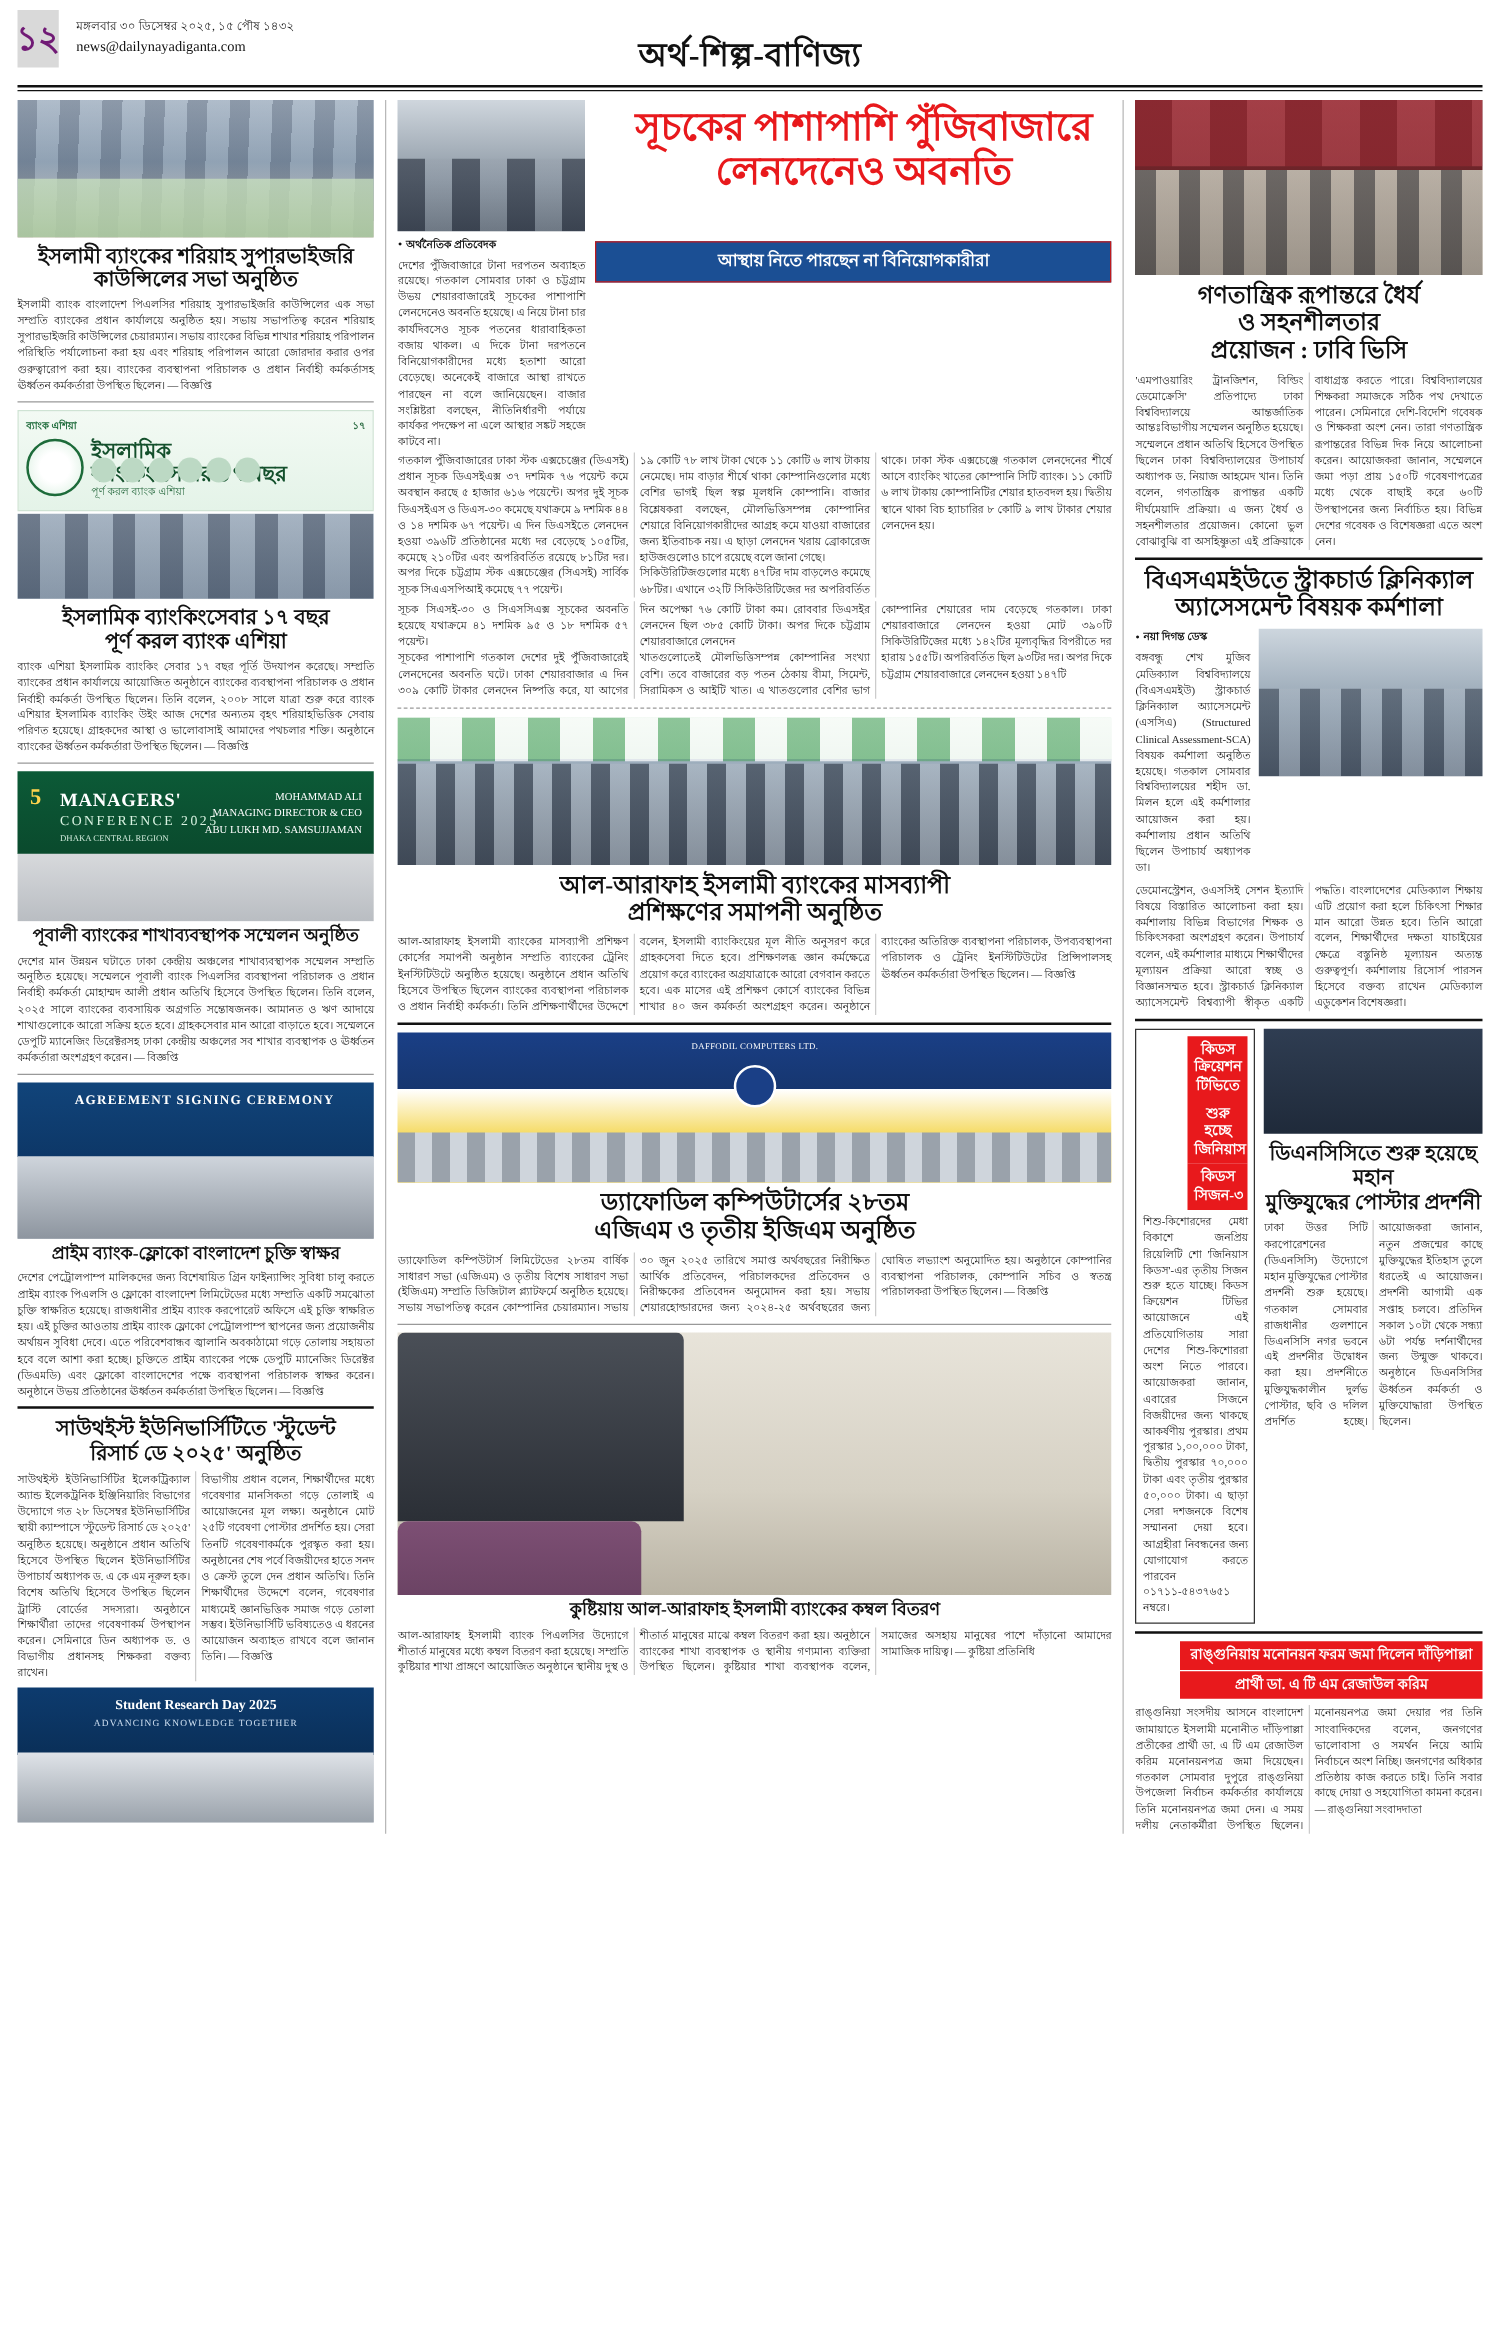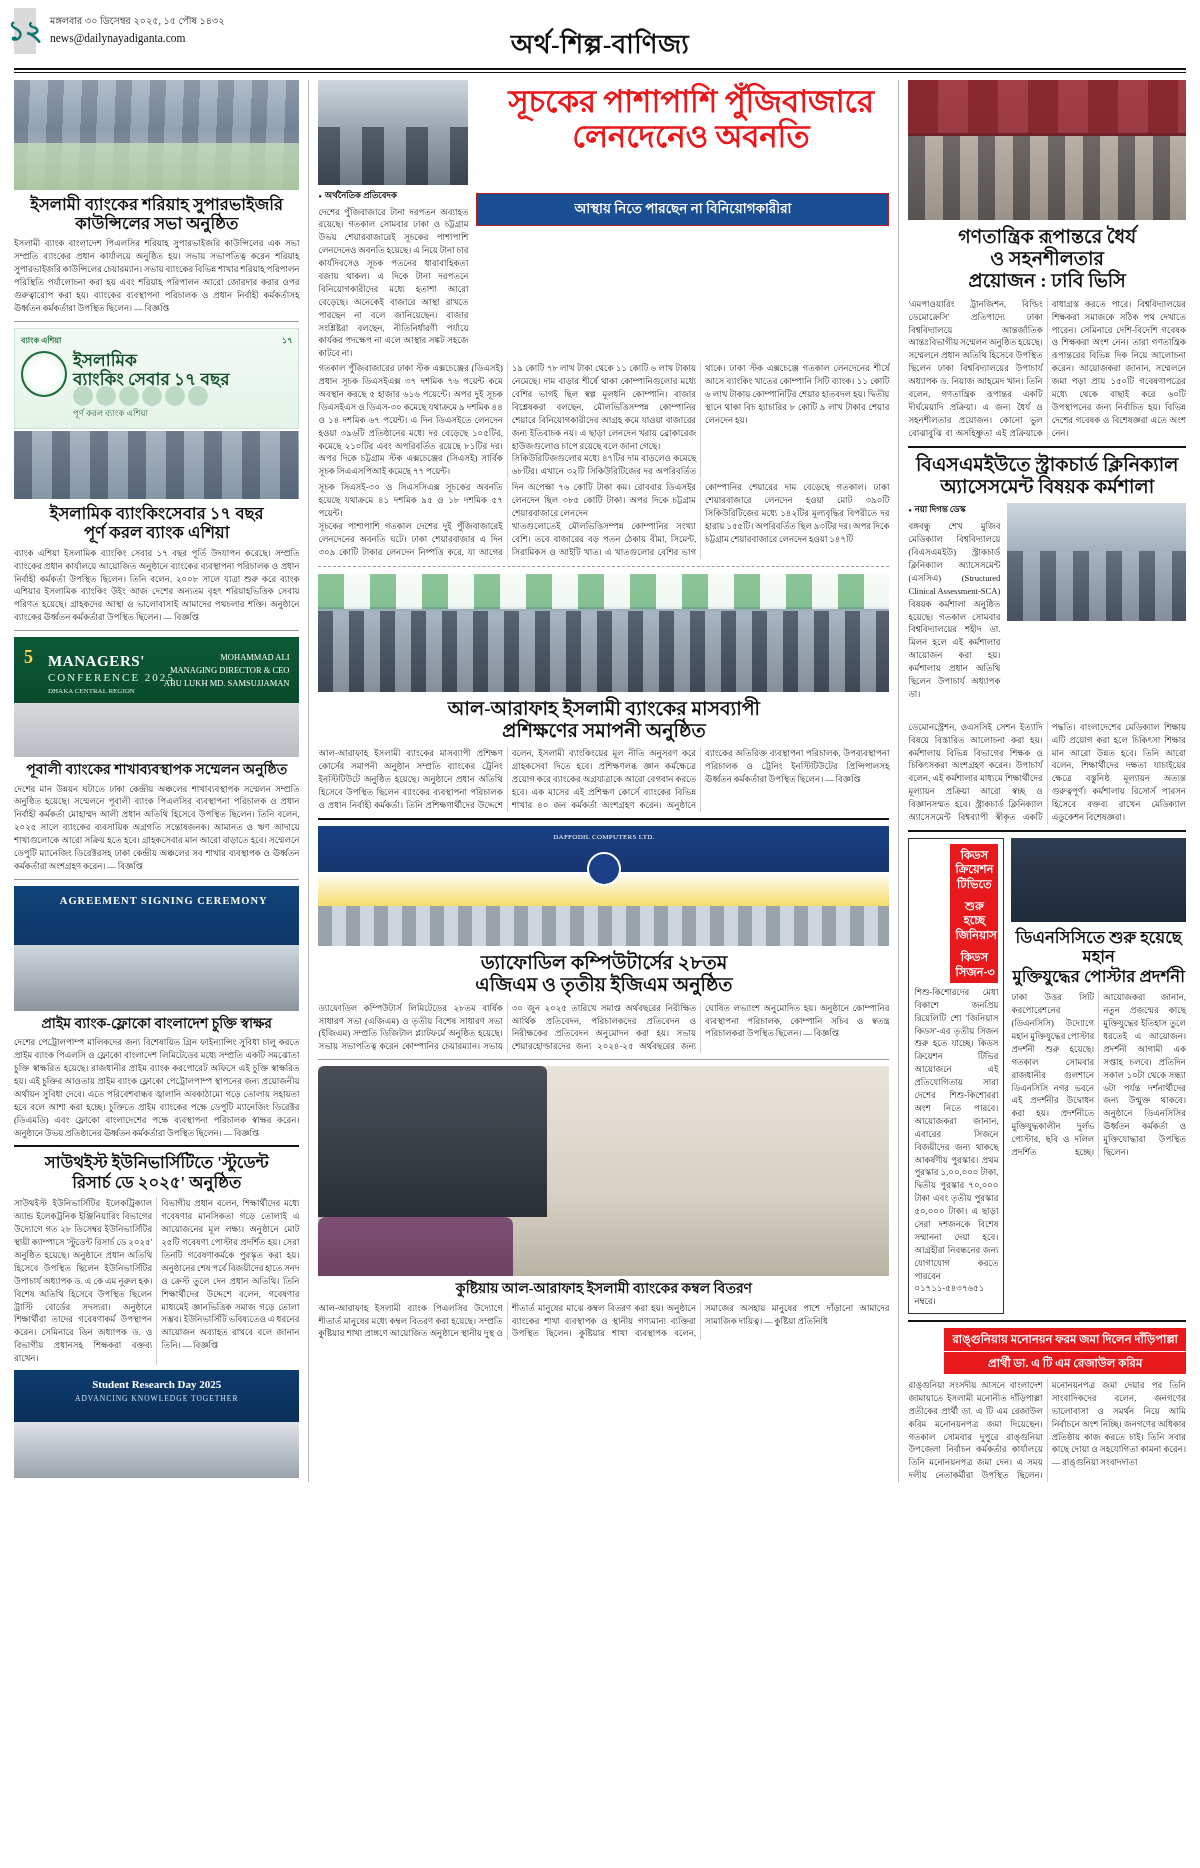--- a/index.html
+++ b/index.html
@@ -7,23 +7,23 @@
     width: 1200px; height: 1868px;
     background: #fff;
     font-family: "Liberation Serif", "DejaVu Serif", serif;
     overflow: hidden;
   }
   .page { position: relative; width: 1200px; height: 1868px; padding: 8px 14px; }
 
   
   .masthead { display: flex; align-items: flex-start; height: 58px; position: relative; }
   .folio-box {
-    width: 22px; height: 46px; background: #d9d9d9;
+    width: 33px; height: 46px; background: #d9d9d9;
     display: flex; align-items: center; justify-content: center;
-    font-size: 27px; color: #0f766e; font-weight: bold; line-height: 1;
+    font-size: 27px; color: #701a75; font-weight: bold; line-height: 1;
   }
   .folio-meta { margin-left: 14px; padding-top: 6px; }
   .folio-meta .date { font-size: 9.5px; color: #1a1a1a; letter-spacing: .1px; }
   .folio-meta .mail { font-size: 11.5px; color: #111; margin-top: 3px; font-family: "Liberation Serif", serif; }
   .section-title {
     position: absolute; left: 0; right: 0; top: 16px;
     text-align: center; font-size: 26px; font-weight: bold; color: #111;
     letter-spacing: .5px;
   }
   .brand { position: absolute; right: 6px; top: 2px; width: 190px; height: 52px; }
@@ -78,21 +78,21 @@
     font-size: 31px; font-weight: bold; color: #e8191c; text-align: center;
     line-height: 1.16; letter-spacing: -.2px; padding: 4px 0 2px;
   }
   .subbar {
     background: #1b4f94; color: #fff; text-align: center; font-weight: bold;
     font-size: 13.5px; padding: 4px 6px; border: 1.5px solid #c0191c; margin: 4px 0 6px;
   }
 
   
   .ad-sharia {
-    position: relative; width: 100%; height: 101px;
+    position: relative; width: 100%; height: 81px;
     background: linear-gradient(180deg,#f3faf4 0%, #e4f3e8 100%);
     border: 1px solid #cfe3d4; overflow: hidden;
   }
   .ad-sharia .tl { position:absolute; left:6px; top:5px; font-size:8px; color:#1d6b3a; font-weight:bold;}
   .ad-sharia .big { position:absolute; left:58px; top:22px; font-size:17px; font-weight:bold; color:#14502c; line-height:1.15;}
   .ad-sharia .sml { position:absolute; left:58px; bottom:7px; font-size:8.5px; color:#2a6b41;}
   .ad-sharia .tr { position:absolute; right:6px; top:5px; font-size:8px; color:#2a6b41; font-weight:bold;}
   .ad-sharia .logo {
     position:absolute; left:6px; top:22px; width:46px; height:46px; border-radius:50%;
     background: radial-gradient(circle,#fff 40%, #d8efdf 100%); border:2px solid #1d6b3a;
@@ -362,21 +362,21 @@
           <div class="kicker">নয়া দিগন্ত ডেস্ক</div>
           <div class="body-txt" style="margin-top:3px;">বঙ্গবন্ধু শেখ মুজিব মেডিক্যাল বিশ্ববিদ্যালয়ে (বিএসএমইউ) স্ট্রাকচার্ড ক্লিনিক্যাল অ্যাসেসমেন্ট (এসসিএ) (Structured Clinical Assessment-SCA) বিষয়ক কর্মশালা অনুষ্ঠিত হয়েছে। গতকাল সোমবার বিশ্ববিদ্যালয়ের শহীদ ডা. মিলন হলে এই কর্মশালার আয়োজন করা হয়। কর্মশালায় প্রধান অতিথি ছিলেন উপাচার্য অধ্যাপক ডা।</div>
         </div>
         <div style="flex:1;">
           <div class="photo" style="height:118px;background:linear-gradient(180deg,#cdd6de 0%,#93a3b2 55%,#6a7787 100%);">
             <div class="ov" style="top:40%;background:repeating-linear-gradient(90deg,rgba(35,45,60,.5) 0 16px,rgba(175,185,196,.35) 16px 33px);"></div>
           </div>
         </div>
       </div>
 
-      <div class="cols2" style="margin-top:20px;">
+      <div class="cols2" style="margin-top:5px;">
         <div class="body-txt">ডেমোনস্ট্রেশন, ওএসসিই সেশন ইত্যাদি বিষয়ে বিস্তারিত আলোচনা করা হয়। কর্মশালায় বিভিন্ন বিভাগের শিক্ষক ও চিকিৎসকরা অংশগ্রহণ করেন। উপাচার্য বলেন, এই কর্মশালার মাধ্যমে শিক্ষার্থীদের মূল্যায়ন প্রক্রিয়া আরো স্বচ্ছ ও বিজ্ঞানসম্মত হবে। স্ট্রাকচার্ড ক্লিনিক্যাল অ্যাসেসমেন্ট বিশ্বব্যাপী স্বীকৃত একটি পদ্ধতি। বাংলাদেশের মেডিক্যাল শিক্ষায় এটি প্রয়োগ করা হলে চিকিৎসা শিক্ষার মান আরো উন্নত হবে। তিনি আরো বলেন, শিক্ষার্থীদের দক্ষতা যাচাইয়ের ক্ষেত্রে বস্তুনিষ্ঠ মূল্যায়ন অত্যন্ত গুরুত্বপূর্ণ। কর্মশালায় রিসোর্স পারসন হিসেবে বক্তব্য রাখেন মেডিক্যাল এডুকেশন বিশেষজ্ঞরা।</div>
       </div>
 
       <div class="hr-thick"></div>
 
       <div style="display:flex;gap:7px;">
         <div style="width:96px;flex:none;" class="box-out">
           <div class="redbar">কিডস ক্রিয়েশন টিভিতে</div>
           <div class="redbar">শুরু হচ্ছে জিনিয়াস</div>
           <div class="redbar" style="margin-bottom:3px;">কিডস সিজন-৩</div>

